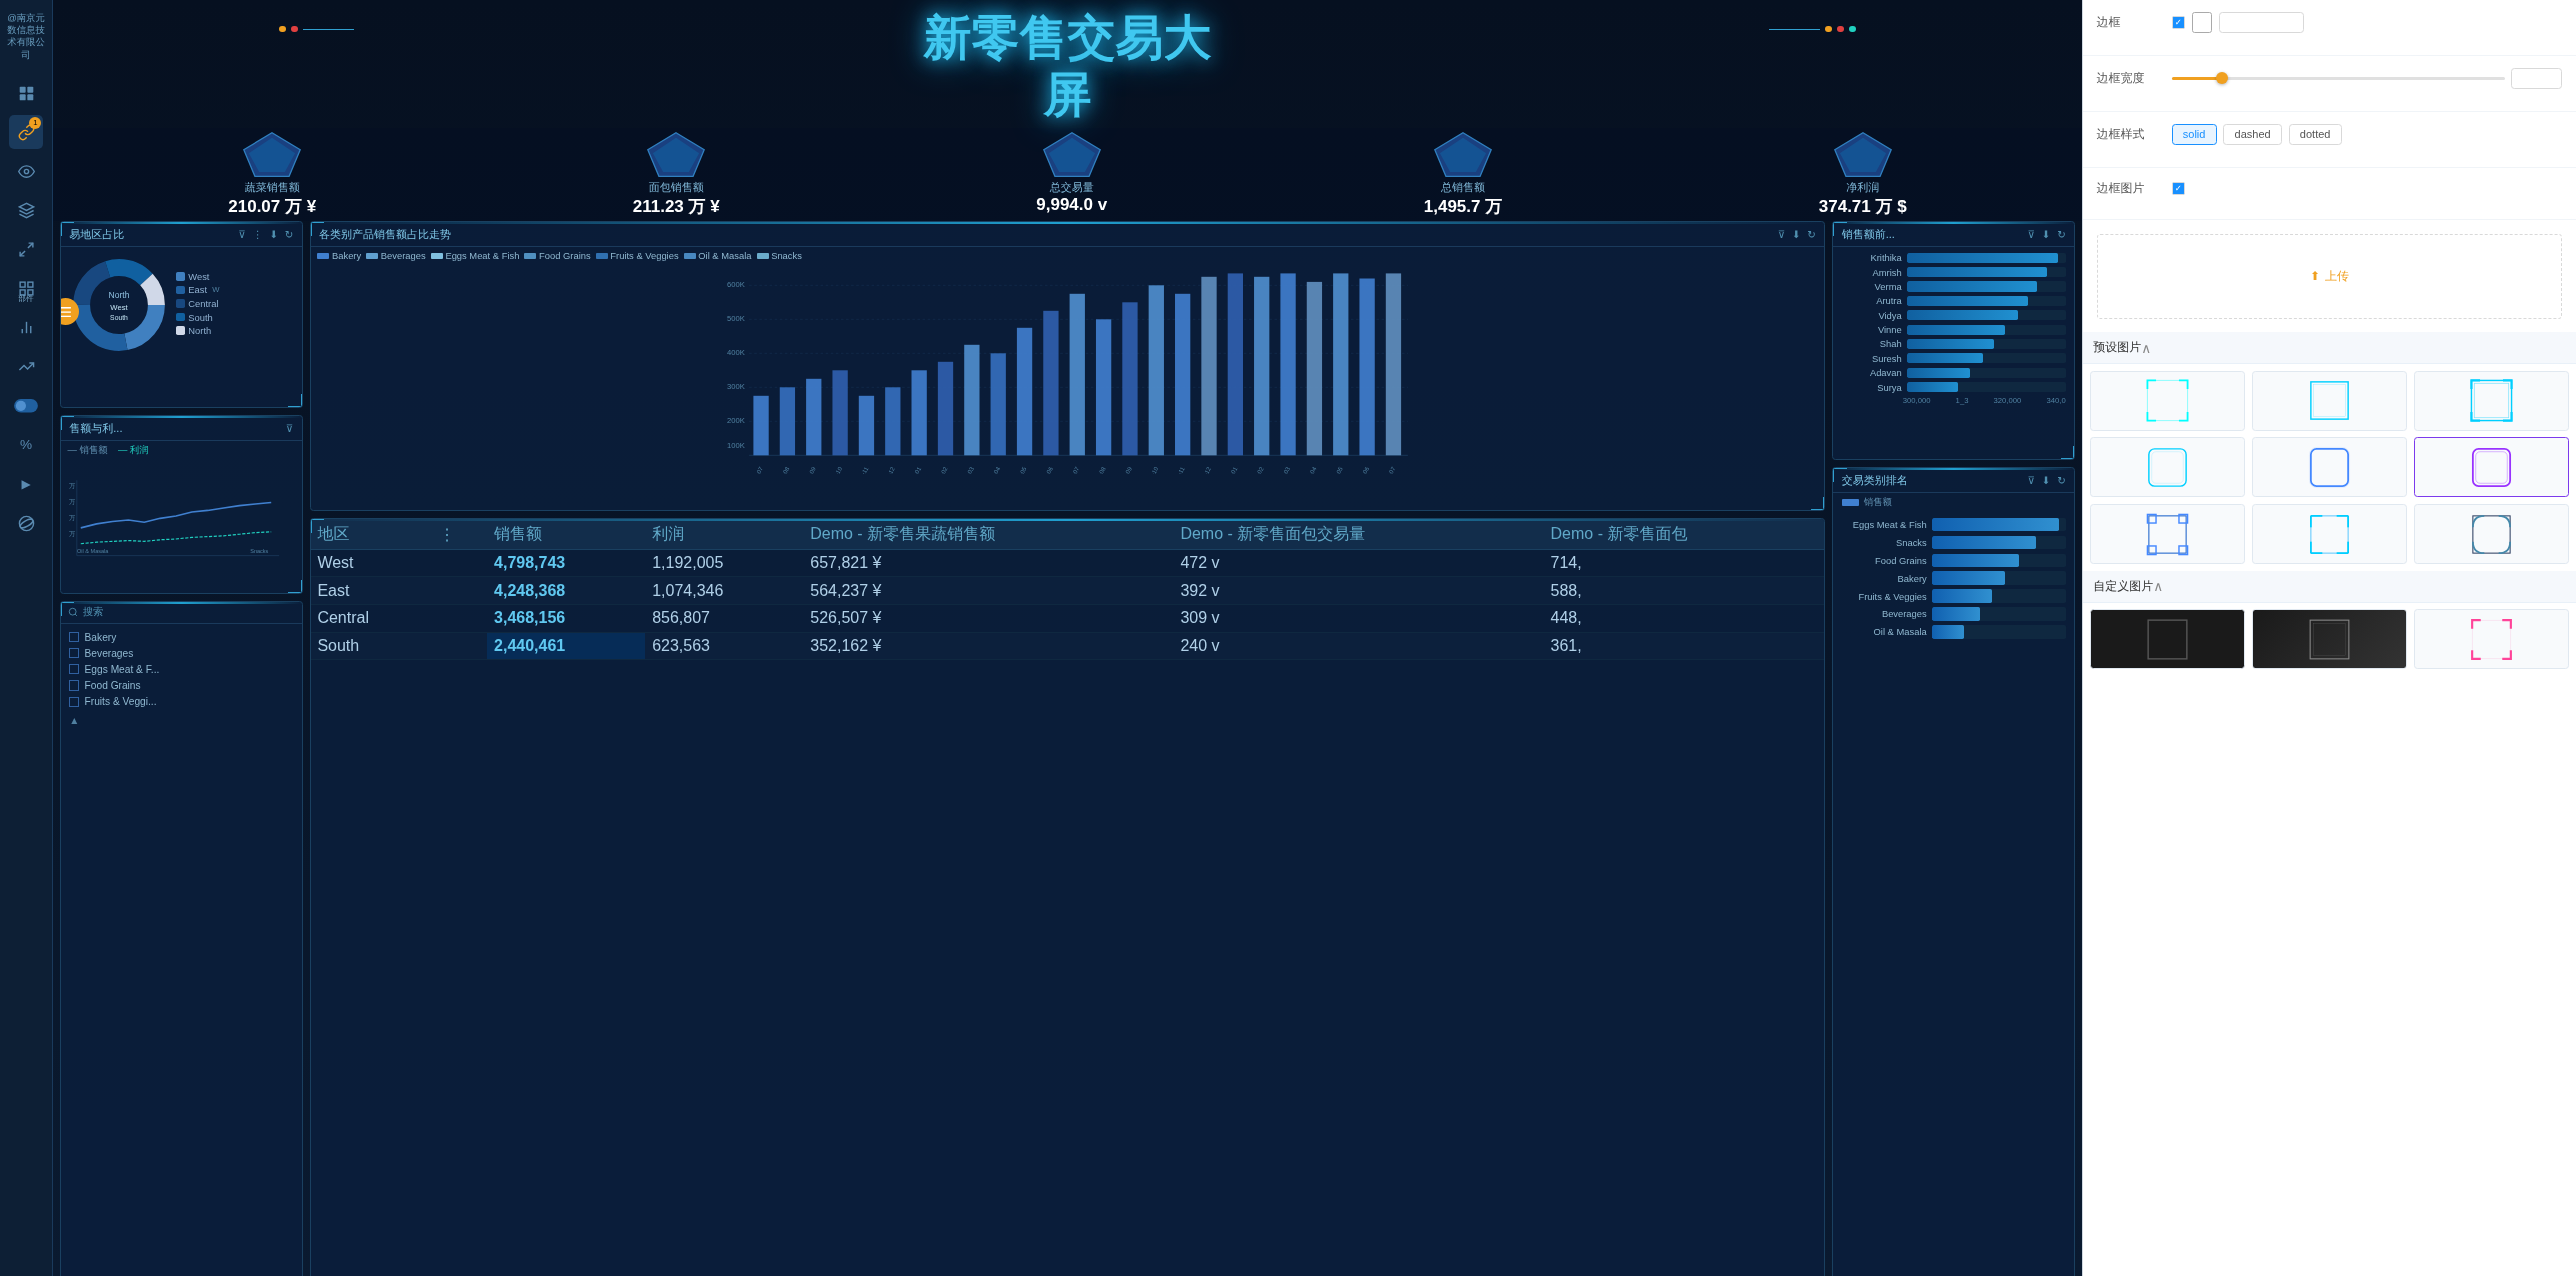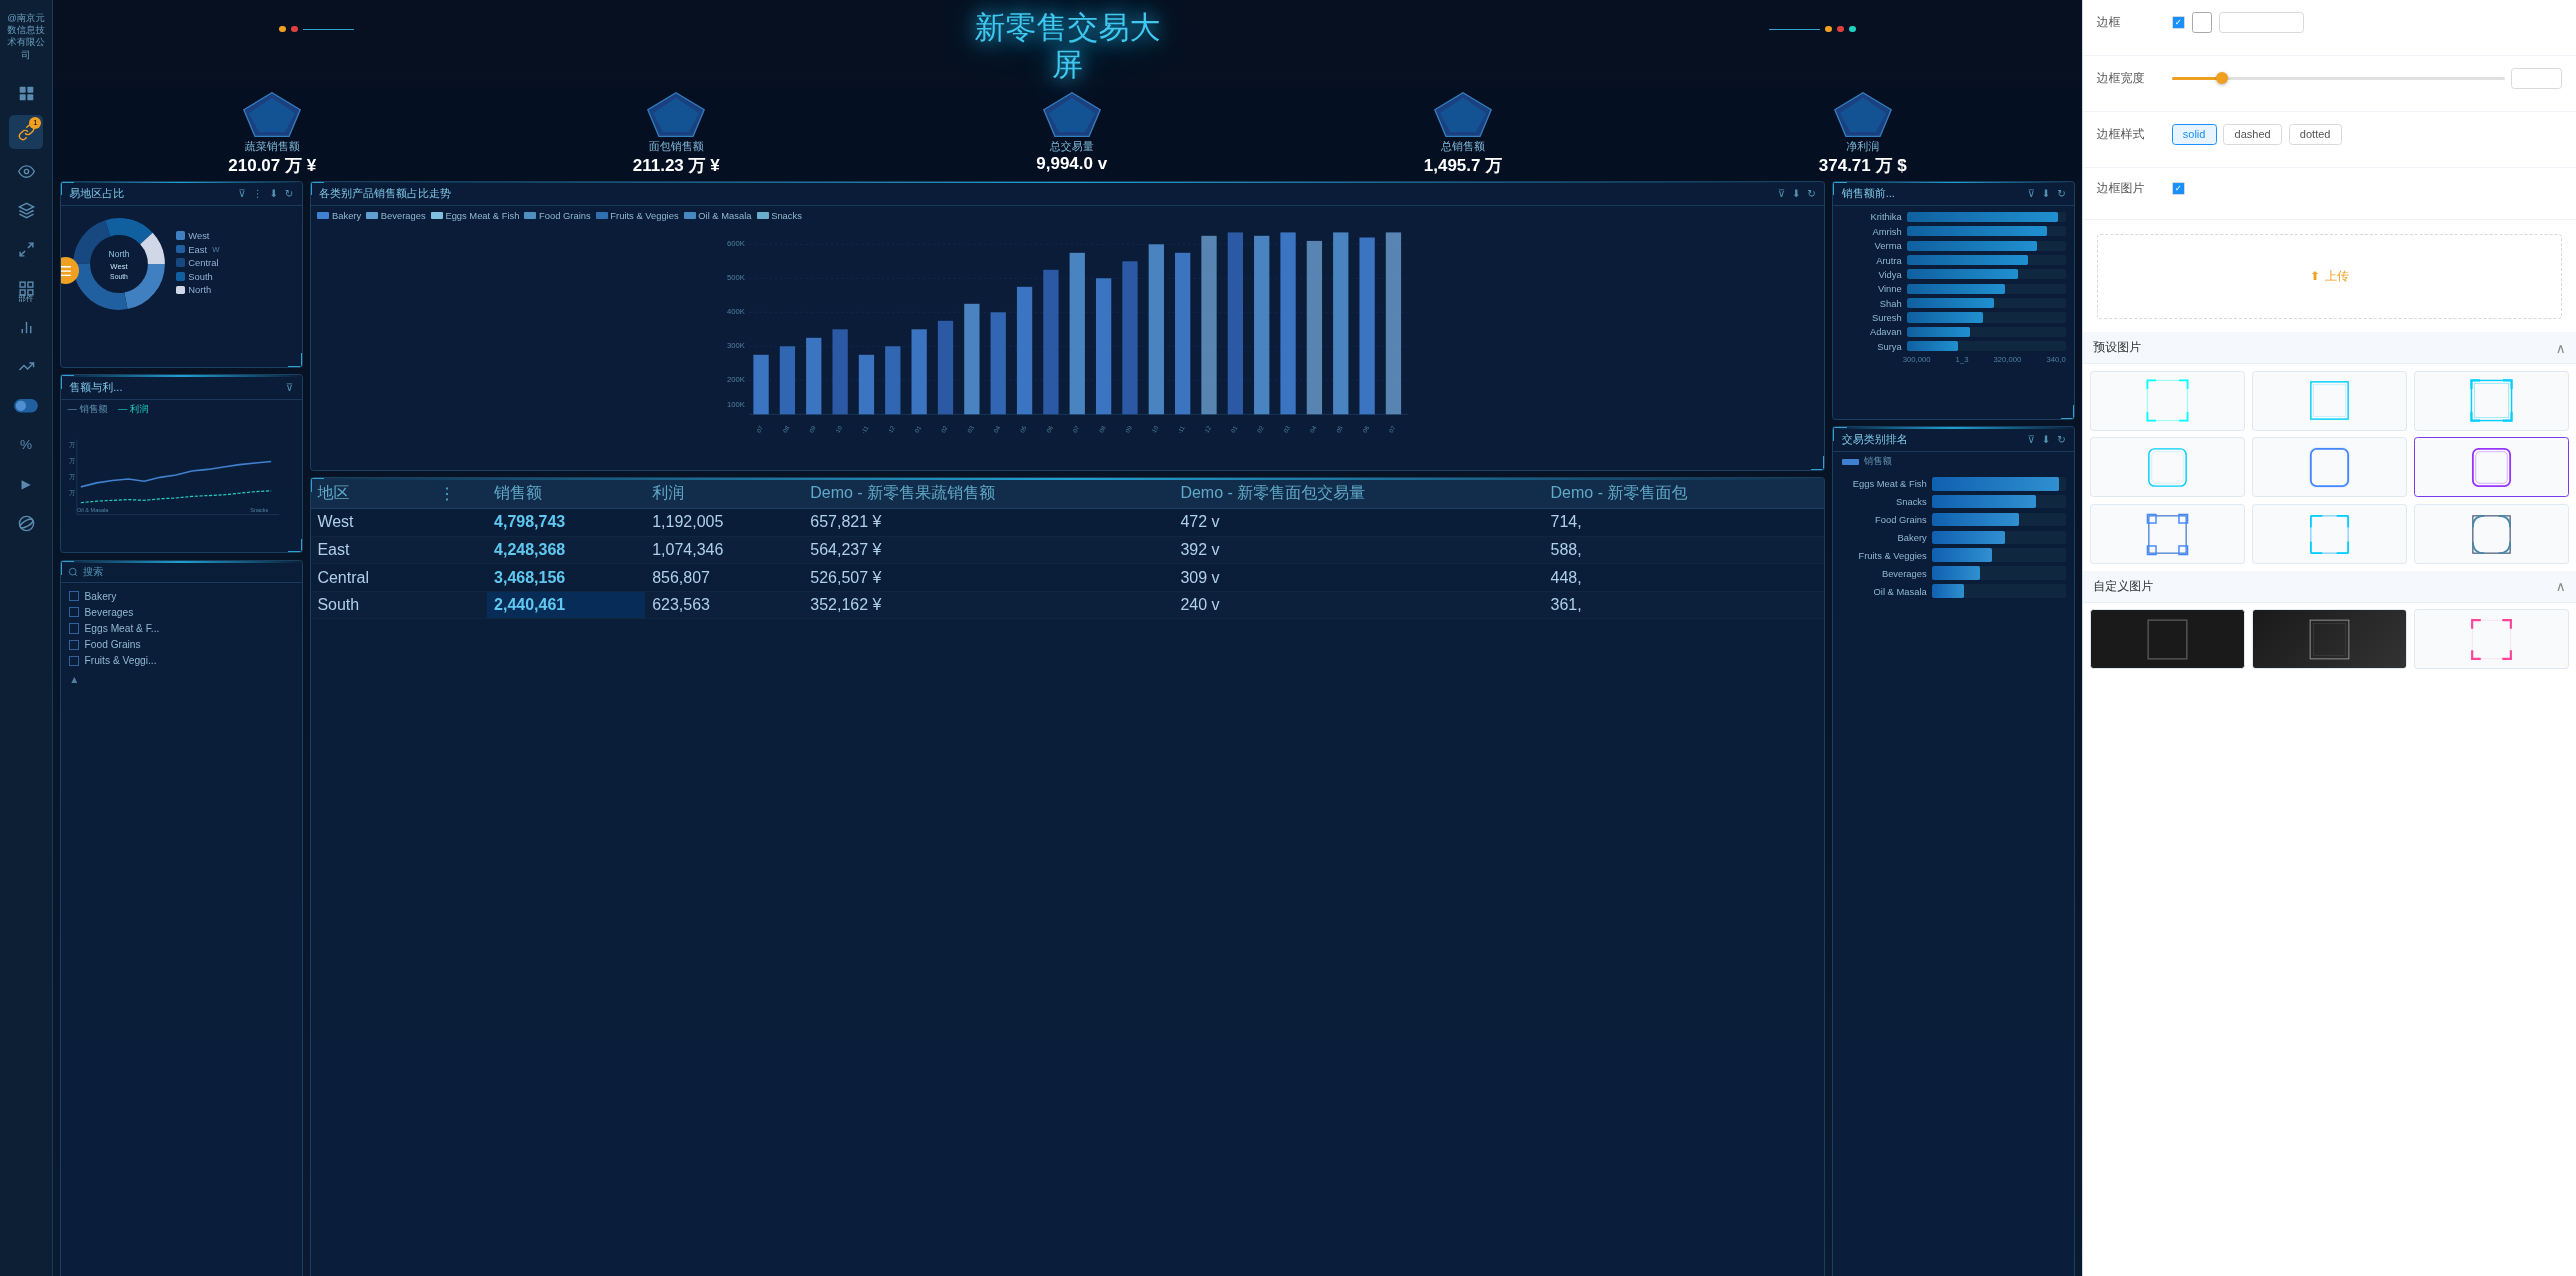--- a/index.html
+++ b/index.html
@@ -66,22 +66,22 @@
       overflow: hidden;
     }
 
     
     .header {
       text-align: center;
       padding: 8.5px 0 4.3px;
       position: relative;
     }
     .header-title {
-      font-size: 31px;
-      font-weight: 400;
+      font-size: 48px;
+      font-weight: 700;
       color: #40c8f0;
       text-shadow: 0 0 17px #20a8d8, 0 0 34px #1080b0;
       line-height: 1.2;
     }
 
     .panel {
       background: rgba(10, 30, 60, 0.85);
       border: 0.9px solid #1a4060;
       border-radius: 3.4px;
       position: relative;
@@ -381,21 +381,20 @@
       color: #f0a020;
       font-size: 12px;
       display: flex;
       align-items: center;
       gap: 5.1px;
     }
 
     .section-header {
       display: flex;
       align-items: center;
-      justify-content: space-between;
       padding: 6.8px 10.2px;
       cursor: pointer;
       background: #f5f8fc;
       border-bottom: 0.9px solid #e8f0f8;
     }
     .section-header-title {
       font-size: 12px;
       color: #333;
     }
     .chevron { color: #888; }

